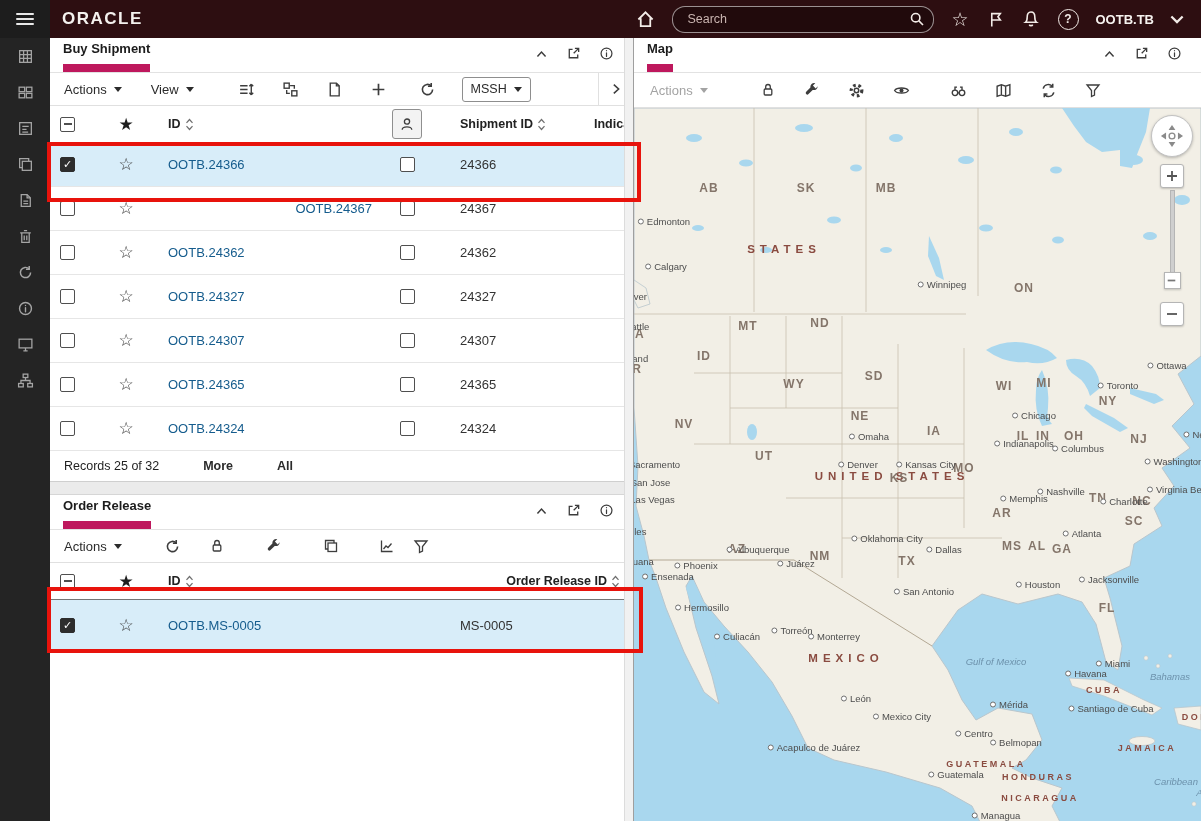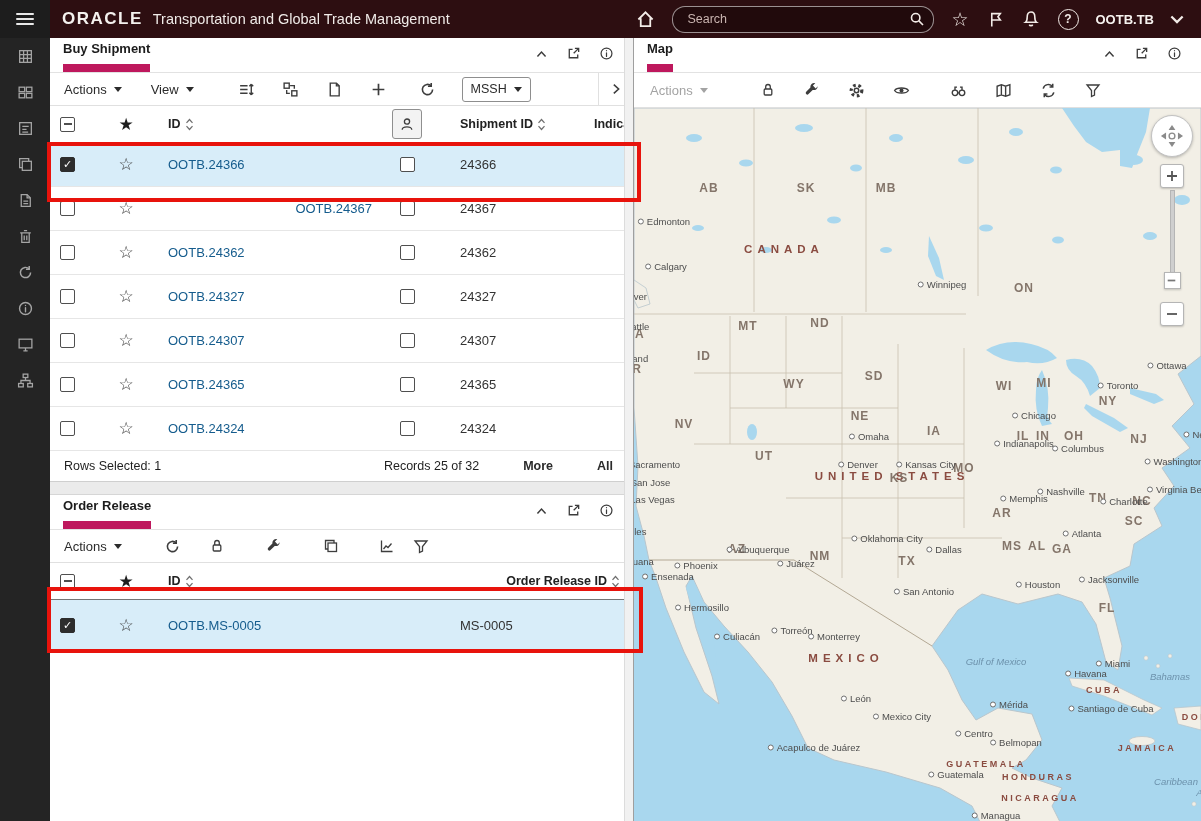--- a/index.html
+++ b/index.html
@@ -94,21 +94,20 @@
 
   <header class="topbar">
     <div class="corner">
       <div class="hamburger">
           <div></div>
           <div></div>
           <div></div>
         </div>
     </div>
     <span class="brand">ORACLE</span>
-    <span class="app-title">Transportation and Global Trade Management</span>
     <span class="tb-spacer"></span>
     <span class="tb-icon">
       <svg width="19" height="19" viewBox="0 0 16 16" fill="none" stroke="currentColor" stroke-width="1.5">
           <path d="M2,8 L8,2 L14,8 M4,7 V13.5 H12 V7"></path>
         </svg>
     </span>
     <div class="searchbox">
       <input placeholder="Search" style="">
       <span class="tb-icon" style="margin:0;">
         <svg width="16" height="16" viewBox="0 0 16 16" fill="none" stroke="currentColor" stroke-width="1.6">
@@ -426,21 +425,20 @@
             </span>
             <span class="cell" style="justify-content:center;">
               <span class="cb"></span>
             </span>
             <span class="cell" style="padding-left:18px;">24324</span>
             <span class="cell"></span>
           </div>
         </div>
 
       <div class="grid-footer">
-        <span class="gf-left">Rows Selected: 1</span>
         <span>Records 25 of 32</span>
         <span class="gf-link">More</span>
         <span class="gf-link" style="margin-right:6px;">All</span>
       </div>
     </section>
 
     <div class="panel-gap"></div>
 
     <section>
       <div class="panel-hd">
@@ -691,21 +689,21 @@
             <path d="M96,300 H264"></path>
             <path d="M60,336 H330"></path>
           <path d="M152,390 H330"></path>
             <path d="M208,430 H368"></path>
         </g>
 
         <path d="M15,452 L96,452 L160,452 L298,538" stroke="#b3a894" stroke-width="1" fill="none"></path>
       </svg>
 
       <div class="map-labels" id="map-labels">
-          <span class="mlbl lbl-country" style="left: 150px; top: 141px;">CANADA</span>
+          <span class="mlbl lbl-country" style="left: 150px; top: 141px;">STATES</span>
           <span class="mlbl lbl-country" style="left: 258px; top: 368px;">UNITED STATES</span>
           <span class="mlbl lbl-country" style="left: 212px; top: 550px;">MEXICO</span>
           <span class="mlbl lbl-country-sm" style="left: 470px; top: 582px;">CUBA</span>
           <span class="mlbl lbl-country-sm" style="left: 352px; top: 656px;">GUATEMALA</span>
           <span class="mlbl lbl-country-sm" style="left: 404px; top: 669px;">HONDURAS</span>
           <span class="mlbl lbl-country-sm" style="left: 406px; top: 690px;">NICARAGUA</span>
           <span class="mlbl lbl-country-sm" style="left: 513px; top: 640px;">JAMAICA</span>
           <span class="mlbl lbl-country-sm" style="left: 562px; top: 609px;">DOM</span>
           <span class="mlbl lbl-state" style="left: 75px; top: 80px;">AB</span>
           <span class="mlbl lbl-state" style="left: 172px; top: 80px;">SK</span>

